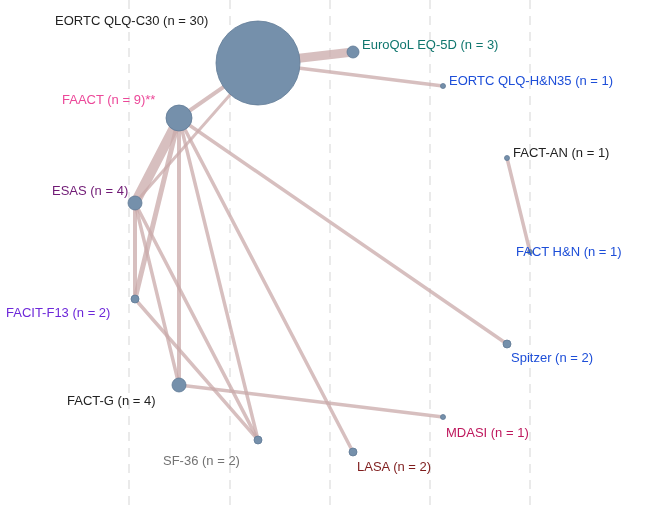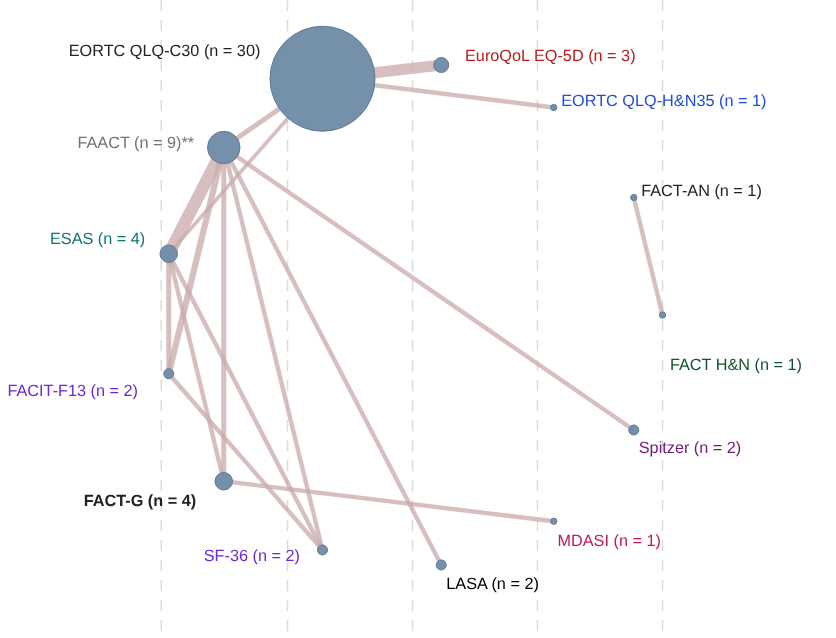--- a/index.html
+++ b/index.html
@@ -46,26 +46,26 @@
       <circle cx="530" cy="252" r="2.5" fill="#7590ab" stroke="#5f7a95" stroke-width="0.8"></circle>
       <circle cx="135" cy="299" r="4" fill="#7590ab" stroke="#5f7a95" stroke-width="0.8"></circle>
       <circle cx="507" cy="344" r="4" fill="#7590ab" stroke="#5f7a95" stroke-width="0.8"></circle>
       <circle cx="179" cy="385" r="7" fill="#7590ab" stroke="#5f7a95" stroke-width="0.8"></circle>
       <circle cx="443" cy="417" r="2.5" fill="#7590ab" stroke="#5f7a95" stroke-width="0.8"></circle>
       <circle cx="258" cy="440" r="4" fill="#7590ab" stroke="#5f7a95" stroke-width="0.8"></circle>
       <circle cx="353" cy="452" r="4" fill="#7590ab" stroke="#5f7a95" stroke-width="0.8"></circle>
     </g>
 </svg>
 <div id="label-layer">
-    <div class="label" style="left: 55px; top: 13px; color: rgb(34, 34, 34); margin-top: 20px;">EORTC QLQ-C30 (n = 30)</div>
-    <div class="label" style="left: 372px; top: 37px; color: #b91c1c;">EuroQoL EQ-5D (n = 3)</div>
+    <div class="label" style="left: 55px; top: 13px; color: rgb(34, 34, 34);">EORTC QLQ-C30 (n = 30)</div>
+    <div class="label" style="left: 362px; top: 37px; color: #0f766e;">EuroQoL EQ-5D (n = 3)</div>
     <div class="label" style="left: 449px; top: 73px; color: #1d4ed8;">EORTC QLQ-H&amp;N35 (n = 1)</div>
-    <div class="label" style="left: 62px; top: 106px; color: #737373;">FAACT (n = 9)**</div>
+    <div class="label" style="left: 62px; top: 92px; color: #ec4899;">FAACT (n = 9)**</div>
     <div class="label" style="left: 513px; top: 145px; color: rgb(34, 34, 34); text-align: center;">FACT-AN (n = 1)</div>
-    <div class="label" style="left: 40px; top: 183px; color: #0f766e;">ESAS (n = 4)</div>
-    <div class="label" style="left: 536px; top: 244px; color: #14532d; margin-top: 40px;">FACT H&amp;N (n = 1)</div>
+    <div class="label" style="left: 52px; top: 183px; color: #701a75;">ESAS (n = 4)</div>
+    <div class="label" style="left: 516px; top: 244px; color: #1d4ed8;">FACT H&amp;N (n = 1)</div>
     <div class="label" style="left: 6px; top: 305px; color: #6d28d9;">FACIT-F13 (n = 2)</div>
-    <div class="label" style="left: 511px; top: 350px; color: #701a75;">Spitzer (n = 2)</div>
-    <div class="label" style="left: 67px; top: 393px; color: rgb(34, 34, 34); font-weight: bold;">FACT-G (n = 4)</div>
+    <div class="label" style="left: 511px; top: 350px; color: #1d4ed8;">Spitzer (n = 2)</div>
+    <div class="label" style="left: 67px; top: 393px; color: rgb(34, 34, 34);">FACT-G (n = 4)</div>
     <div class="label" style="left: 446px; top: 425px; color: #be185d;">MDASI (n = 1)</div>
-    <div class="label" style="left: 163px; top: 437px; color: #6d28d9;">SF-36 (n = 2)</div>
-    <div class="label" style="left: 357px; top: 459px; color: #000000; text-align: right;">LASA (n = 2)</div>
+    <div class="label" style="left: 163px; top: 453px; color: #737373;">SF-36 (n = 2)</div>
+    <div class="label" style="left: 357px; top: 459px; color: #7f1d1d; text-align: right;">LASA (n = 2)</div>
   </div>
 
 </body></html>

